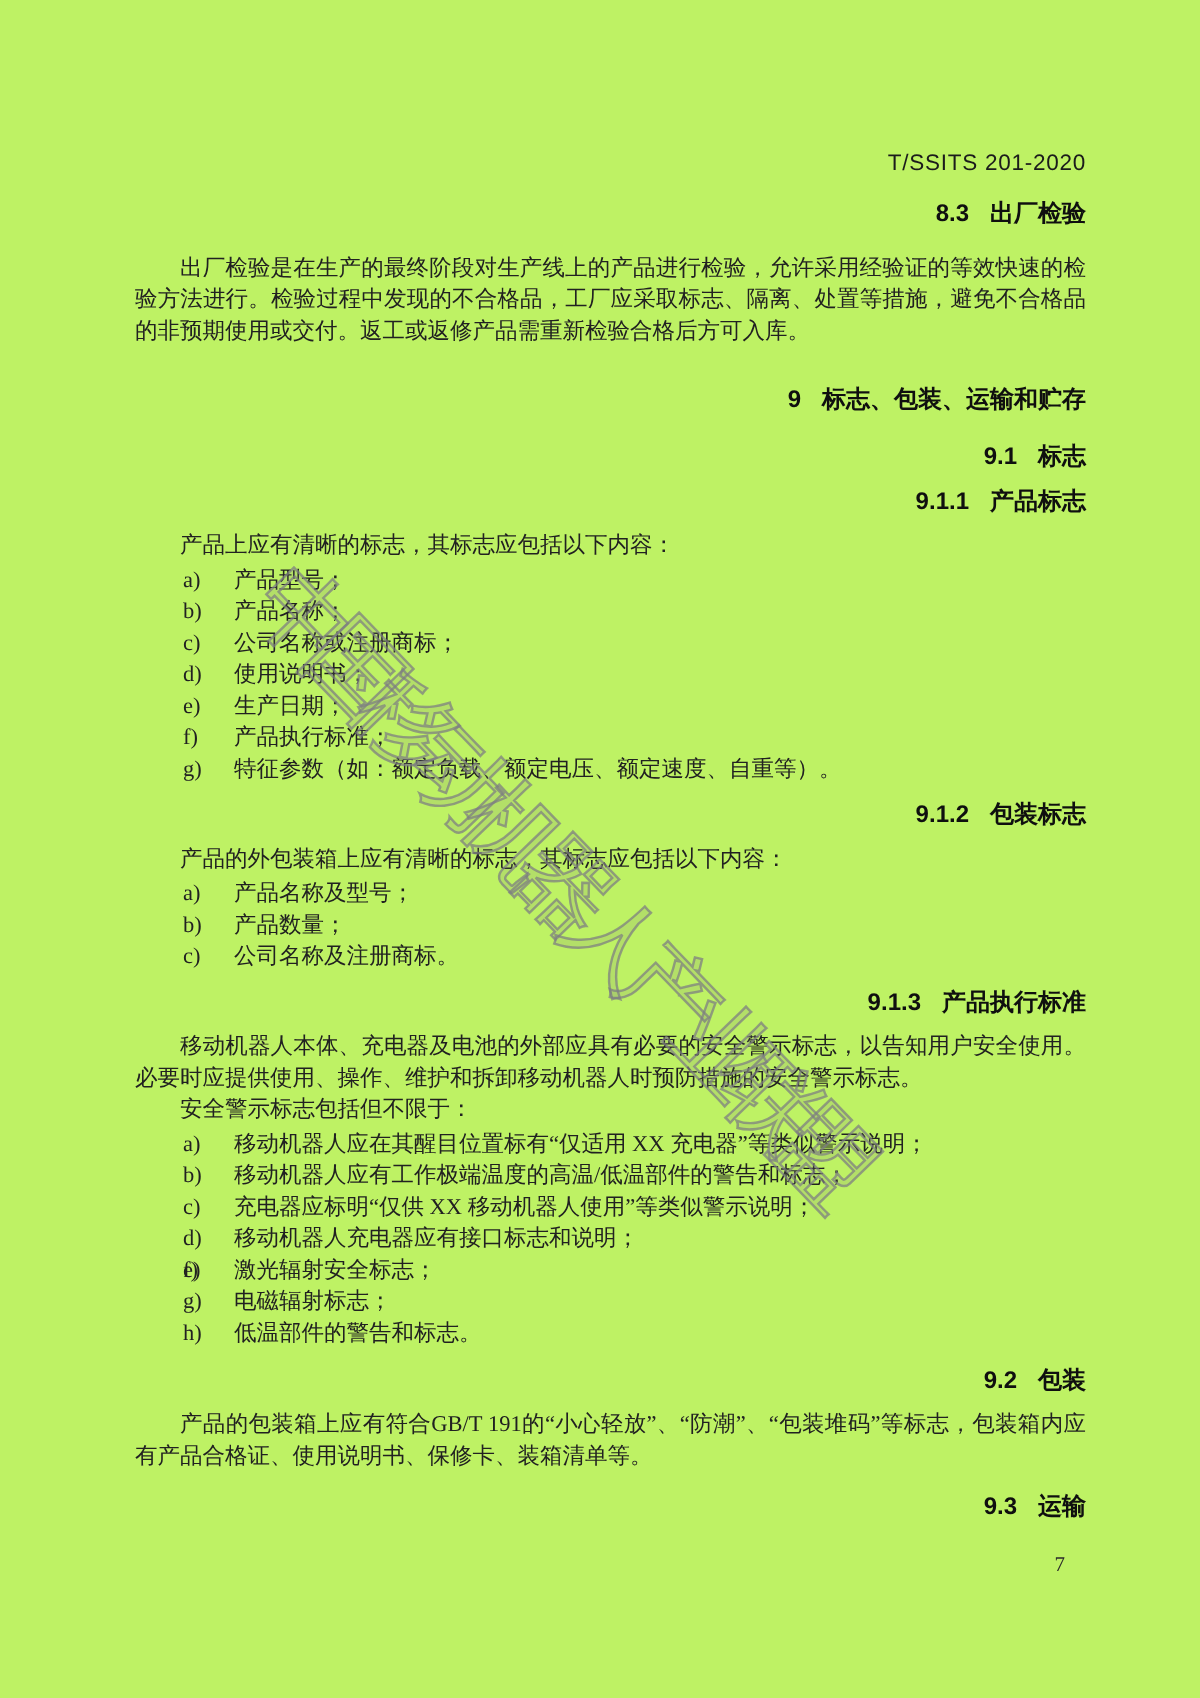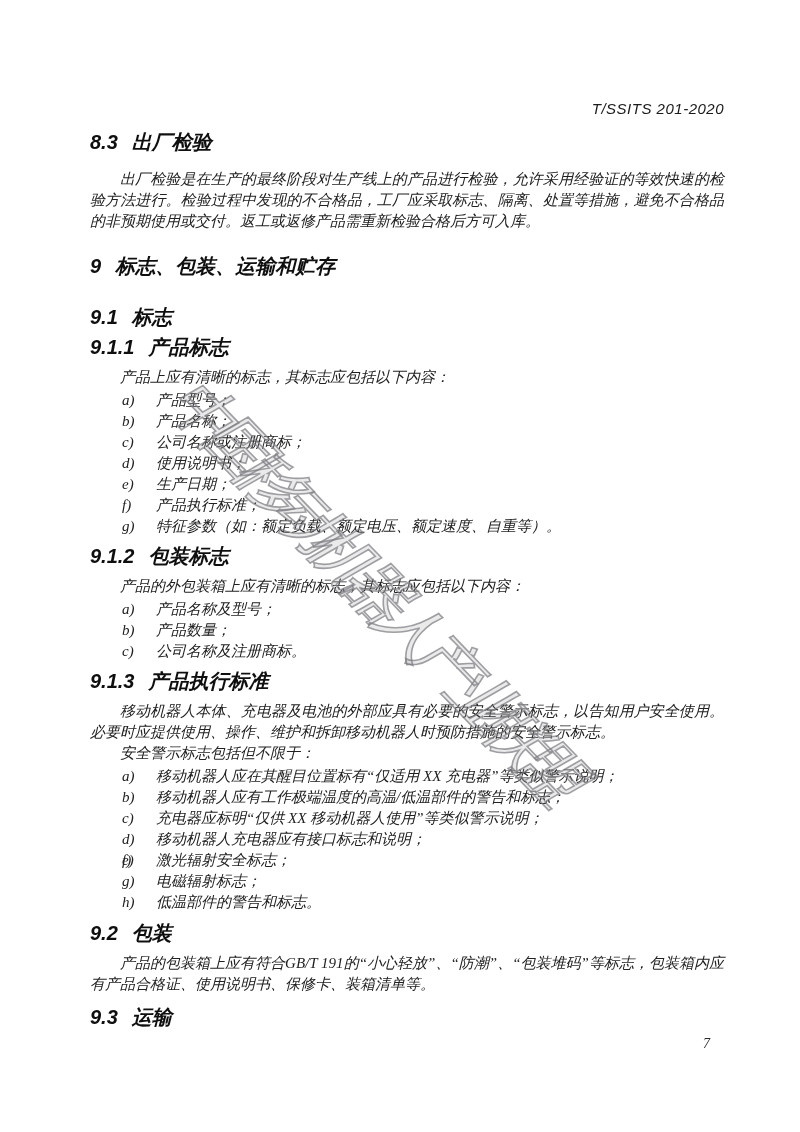--- a/index.html
+++ b/index.html
@@ -1,40 +1,40 @@
 <!DOCTYPE html>
 <html lang="zh"><head>
 <meta charset="utf-8">
 <style>
   html,body{margin:0;padding:0;background:#e8e8e8;}
   .page{
-    position:relative;width:800px;height:1132px;margin:0 auto;background:#ffffff;
-    overflow:hidden;font-family:"Liberation Serif",serif;color:#212121;font-style:italic;
+    position:relative;width:800px;height:1132px;margin:0 auto;background:#bef264;
+    overflow:hidden;font-family:"Liberation Serif",serif;color:#212121;
   }
   .doc-code{
     position:absolute;top:100px;right:76px;font-size:15px;letter-spacing:0.5px;
     color:#1b1b1b;font-family:"Liberation Sans",sans-serif;z-index:1;
   }
   .content{
     position:absolute;left:90px;top:128px;width:634px;font-size:15px;line-height:21px;
     text-align:justify;z-index:1;
   }
   .h{
-    font-family:"Liberation Sans",sans-serif;font-weight:bold;font-size:20px;color:#0f0f0f;
-    margin:0;line-height:21px;text-align:left;
+    font-family:"Liberation Sans",sans-serif;font-weight:bold;font-size:16px;color:#0f0f0f;
+    margin:0;line-height:21px;text-align:right;
   }
   .hnum{margin-right:14px;}
   .para{margin:0;text-indent:2em;}
   .list{margin:0;}
   .li{position:relative;padding-left:66px;}
   .li-label{position:absolute;left:32px;}
   #h83{margin-top:4px;}
   #p83{margin-top:16px;}
   #h9{margin-top:24px;}
-  #h91{margin-top:30px;}
+  #h91{margin-top:17px;}
   #h911{margin-top:9px;}
   #p911{margin-top:9px;}
   #list911{margin-top:2px;}
   #h912{margin-top:9px;}
   #p912{margin-top:9px;}
   #list912{margin-top:2px;}
   #h913{margin-top:9px;}
   #p913a{margin-top:9px;}
   #p913b{margin-top:0;}
   #list913{margin-top:2px;}

